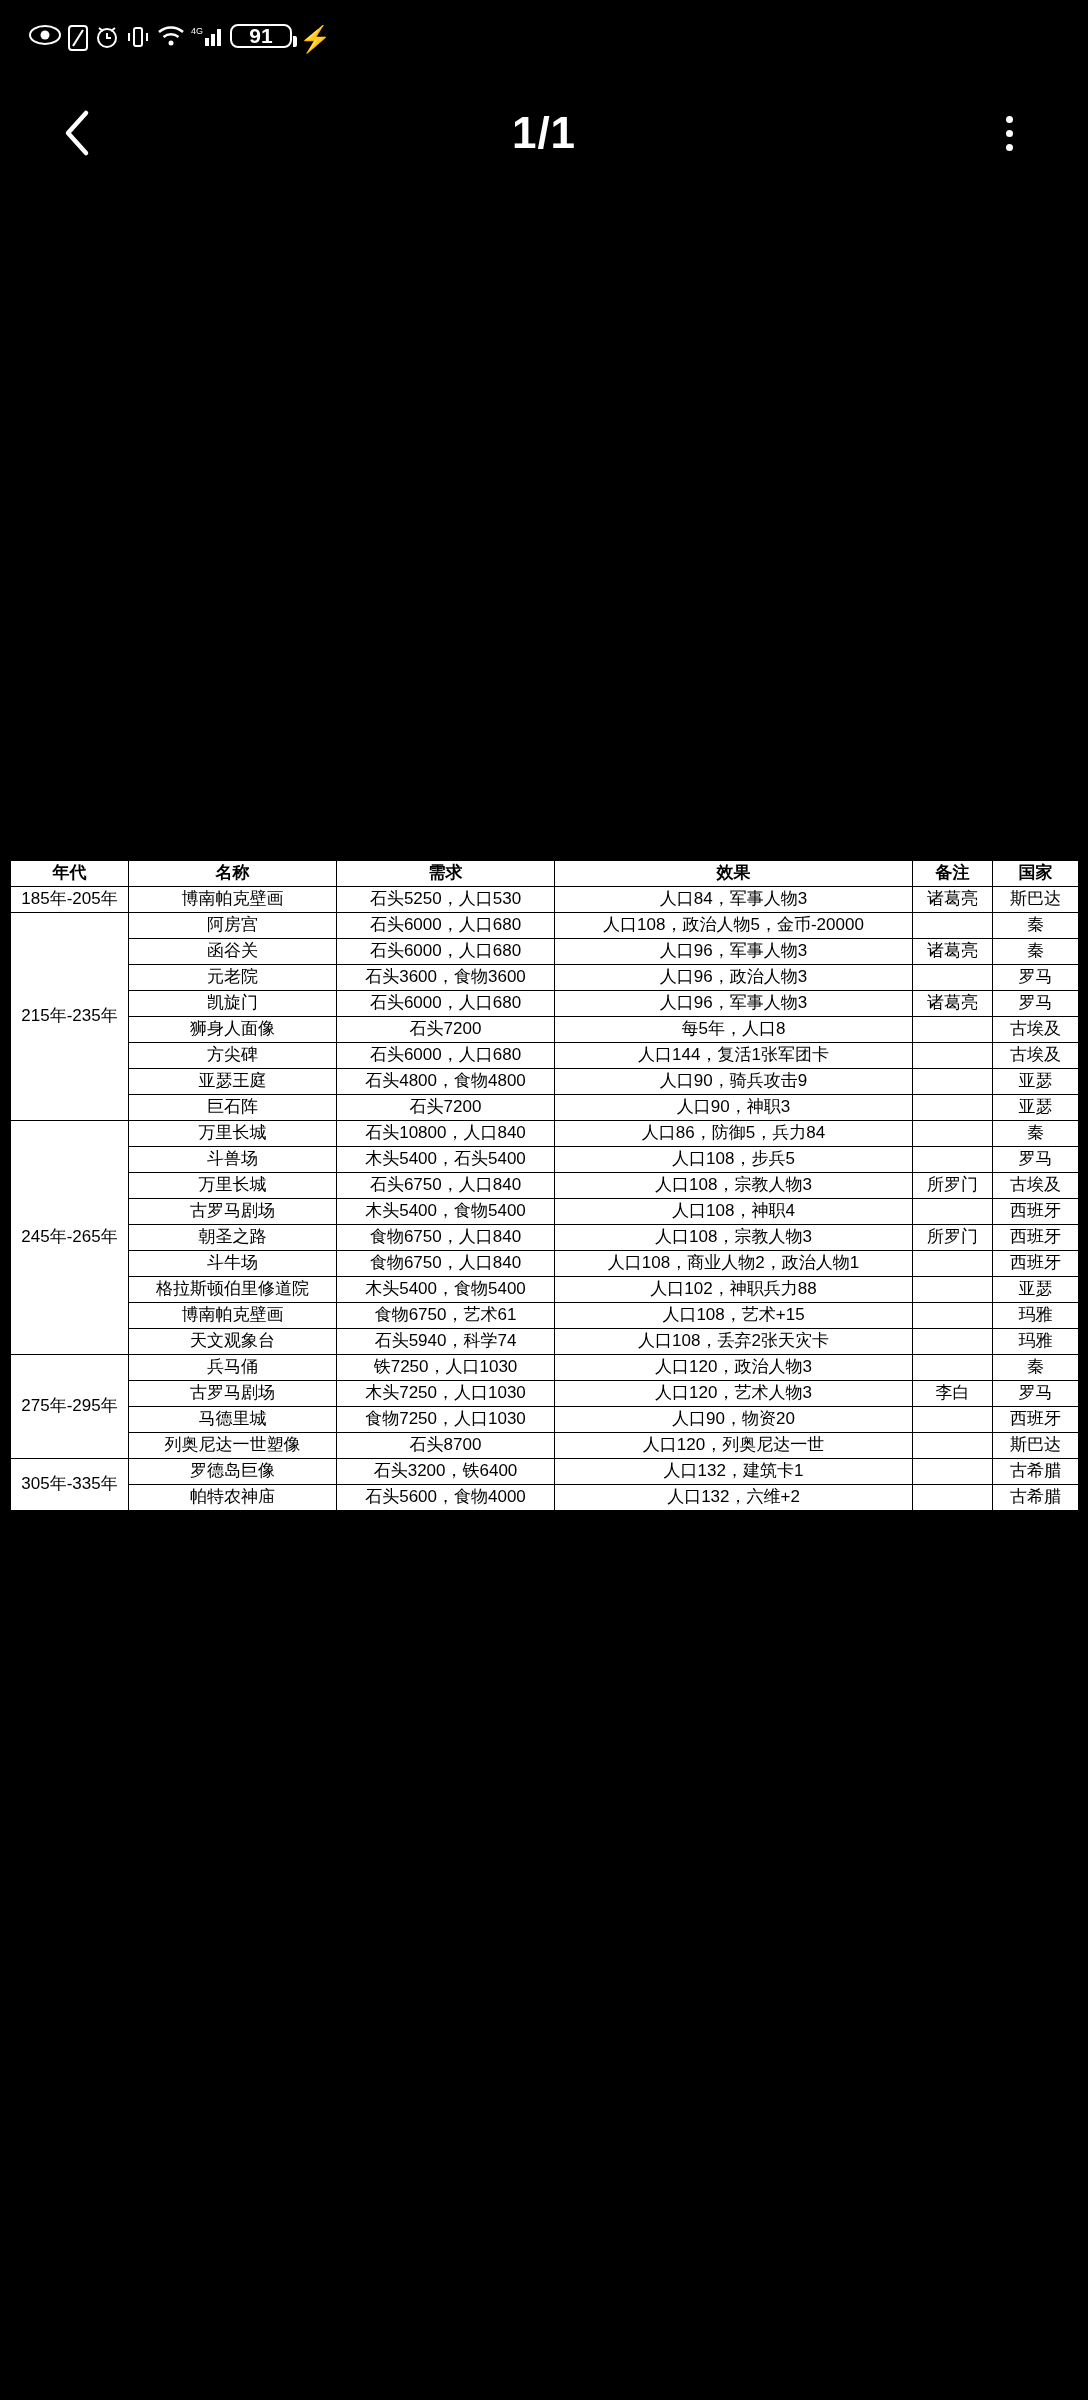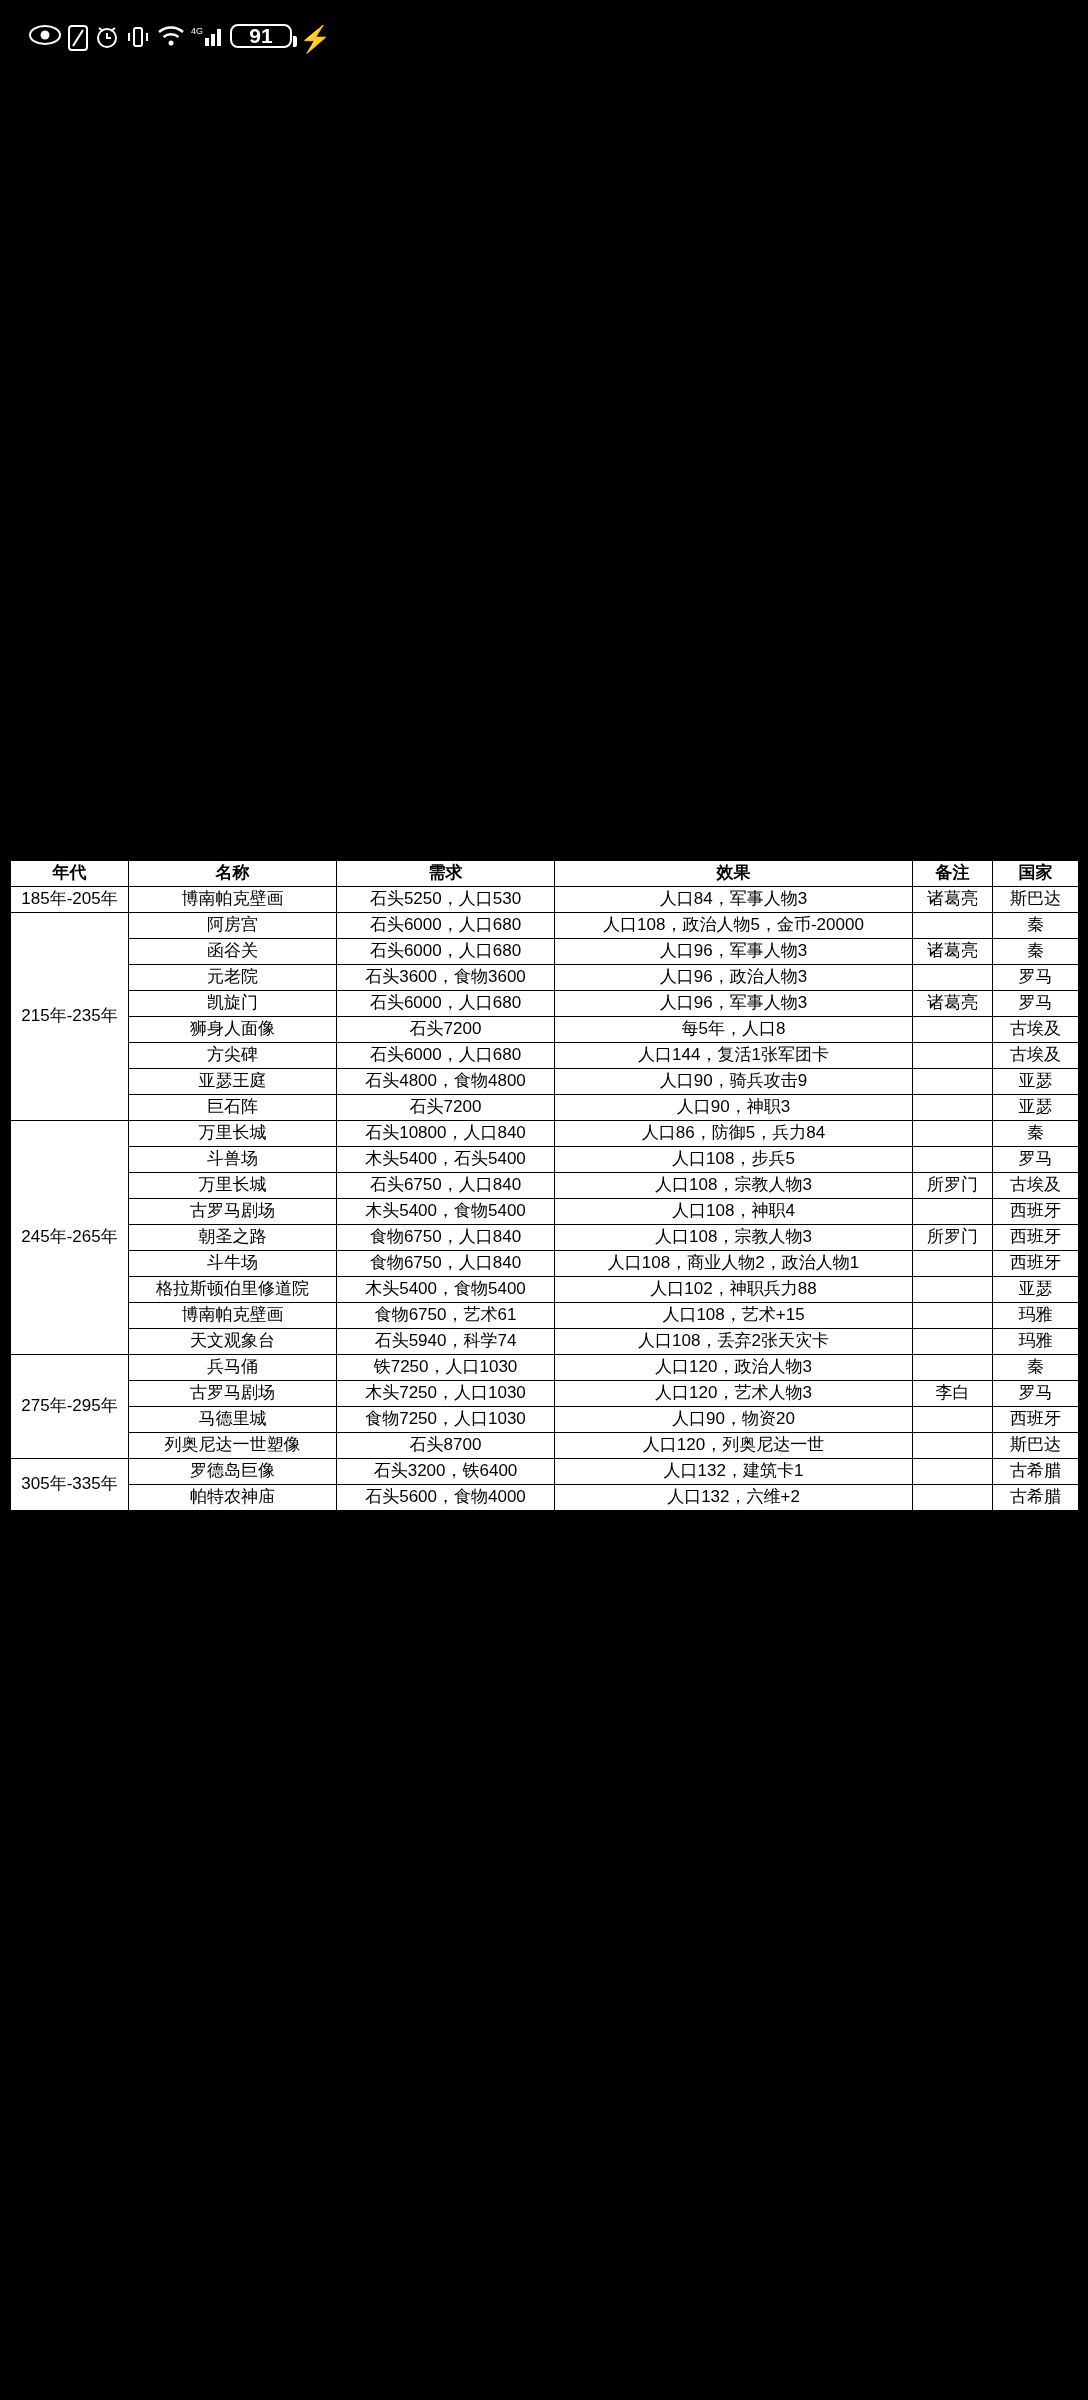--- a/index.html
+++ b/index.html
@@ -137,20 +137,33 @@
             <rect x="26" y="5" width="4" height="17" fill="#fff"></rect>
           </svg>
       </span>
       <span class="battery">
         <span>91</span>
       </span>
       <span class="bolt">⚡</span>
     </div>
   </div>
 
+  <div class="appbar">
+    <div class="back-btn">
+      <svg width="40" height="56" viewBox="0 0 40 56">
+          <path d="M28 8 L10 28 L28 48" fill="none" stroke="#fff" stroke-width="4.5" stroke-linecap="round" stroke-linejoin="round"></path>
+        </svg>
+    </div>
+    <div class="appbar-title">1/1</div>
+    <div class="more-btn">
+      <span class="dot"></span>
+      <span class="dot"></span>
+      <span class="dot"></span>
+    </div>
+  </div>
 
   <div class="sheet">
     <table class="grid">
       <colgroup>
         <col class="c-era">
           <col class="c-name">
           <col class="c-need">
         <col class="c-eff">
           <col class="c-note">
           <col class="c-country">

